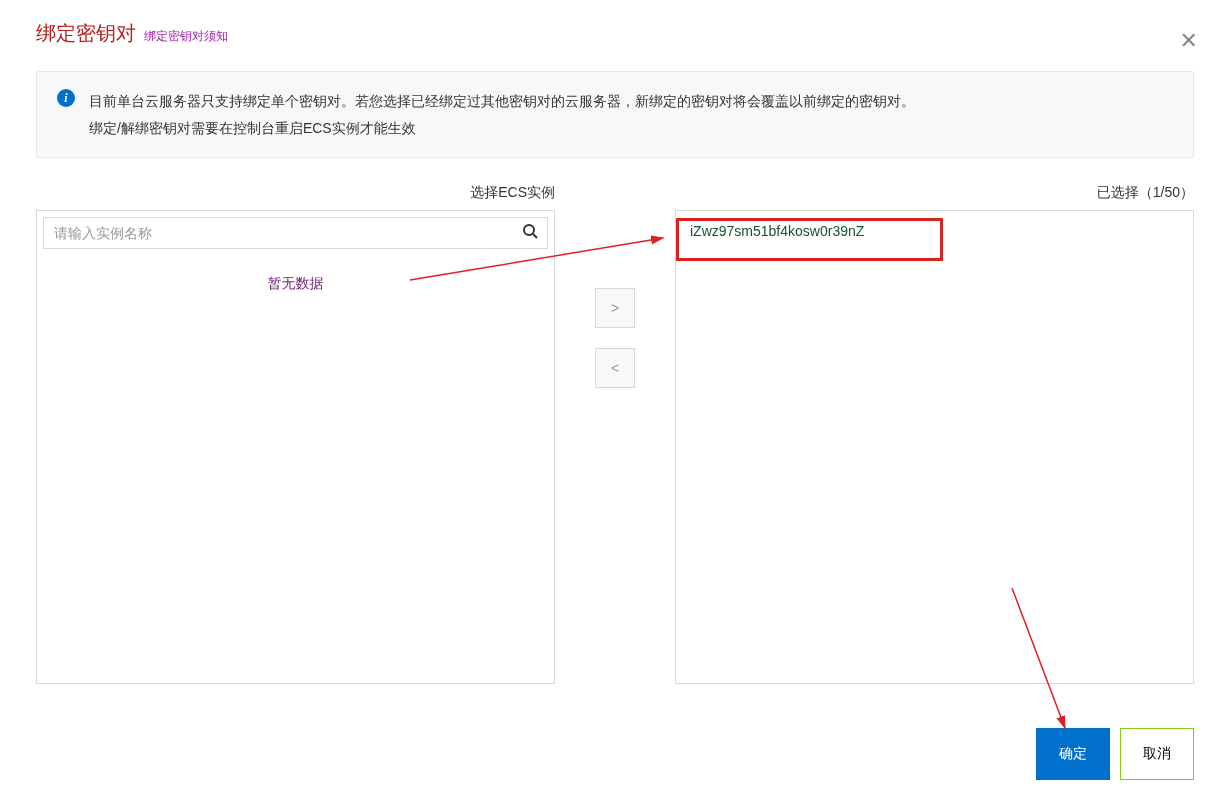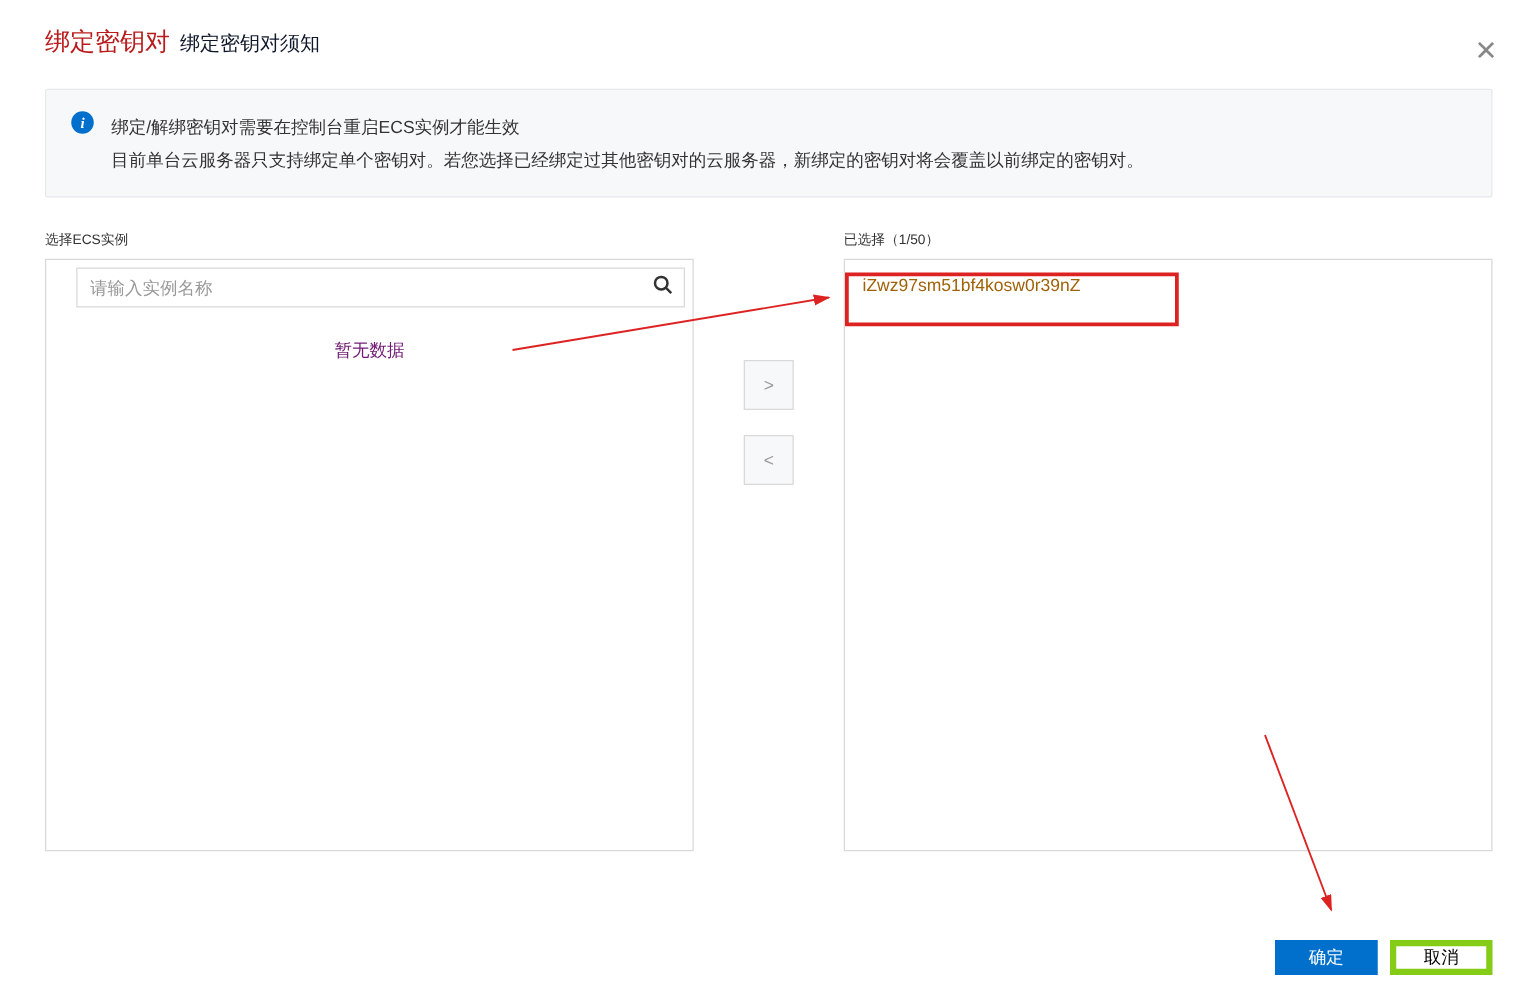--- a/index.html
+++ b/index.html
@@ -24,22 +24,22 @@
       align-items: baseline;
       gap: 8px;
       margin-bottom: 24px;
     }
     .title {
       font-size: 20px;
       font-weight: 500;
       color: #b91c1c;
     }
     .subtitle {
-      font-size: 16px;
-      color: #0f172a;
+      font-size: 12px;
+      color: #a21caf;
     }
     .close-icon {
       position: absolute;
       top: 30px;
       right: 32px;
       font-size: 22px;
       color: #888;
       cursor: pointer;
       line-height: 1;
     }
@@ -78,23 +78,24 @@
       display: flex;
       align-items: flex-start;
       gap: 0;
     }
     .panel {
       flex: 1;
       display: flex;
       flex-direction: column;
     }
     .panel-label {
-      font-size: 11px;
+      font-size: 14px;
       color: #333;
       margin-bottom: 8px;
+      text-align: right;
     }
     .panel-box {
       border: 1px solid #d9d9d9;
       height: 474px;
       display: flex;
       flex-direction: column;
     }
     .search-wrap {
       padding: 6px;
     }
@@ -104,21 +105,20 @@
       border: 1px solid #d9d9d9;
       padding: 0 34px 0 10px;
       font-size: 14px;
       outline: none;
     }
     .search-input::placeholder {
       color: #999;
     }
     .search-rel {
       position: relative;
-      margin-left: 18px;
     }
     .search-icon {
       position: absolute;
       right: 10px;
       top: 50%;
       transform: translateY(-50%);
       color: #333;
       font-size: 16px;
       pointer-events: none;
     }
@@ -144,43 +144,43 @@
       color: #999;
       font-size: 14px;
       cursor: pointer;
       display: flex;
       align-items: center;
       justify-content: center;
     }
     .selected-item {
       padding: 12px 14px;
       font-size: 14px;
-      color: #a16207;
+      color: #14532d;
     }
     .highlight-box {
       position: absolute;
       border: 3px solid #d22;
       pointer-events: none;
     }
     .arrow-svg {
       position: absolute;
       pointer-events: none;
     }
     .footer {
       position: absolute;
       bottom: 16px;
       right: 36px;
       display: flex;
       gap: 10px;
     }
     .btn {
-      height: 28px;
+      height: 52px;
       padding: 0 22px;
       font-size: 14px;
-      border: 5px solid #84cc16;
+      border: 1px solid #84cc16;
       background: #fff;
       cursor: pointer;
       display: flex;
       align-items: center;
       justify-content: center;
     }
     .btn-primary {
       background: #0070cc;
       border-color: #0070cc;
       color: #fff;
@@ -194,22 +194,22 @@
   <div class="header">
     <span class="title">绑定密钥对</span>
     <span class="subtitle">绑定密钥对须知</span>
   </div>
 
   <div class="close-icon">✕</div>
 
   <div class="info-box">
     <div class="info-icon">i</div>
     <div class="info-text">
+      <div>目前单台云服务器只支持绑定单个密钥对。若您选择已经绑定过其他密钥对的云服务器，新绑定的密钥对将会覆盖以前绑定的密钥对。</div>
       <div>绑定/解绑密钥对需要在控制台重启ECS实例才能生效</div>
-      <div>目前单台云服务器只支持绑定单个密钥对。若您选择已经绑定过其他密钥对的云服务器，新绑定的密钥对将会覆盖以前绑定的密钥对。</div>
     </div>
   </div>
 
   <div class="transfer">
 
     <div class="panel">
       <div class="panel-label">选择ECS实例</div>
       <div class="panel-box">
         <div class="search-wrap">
           <div class="search-rel">

